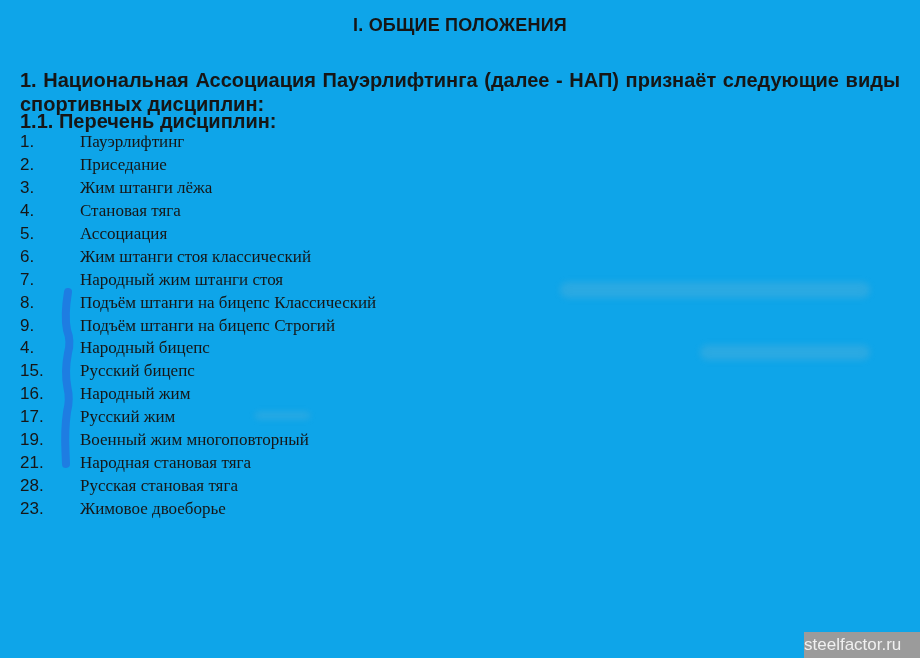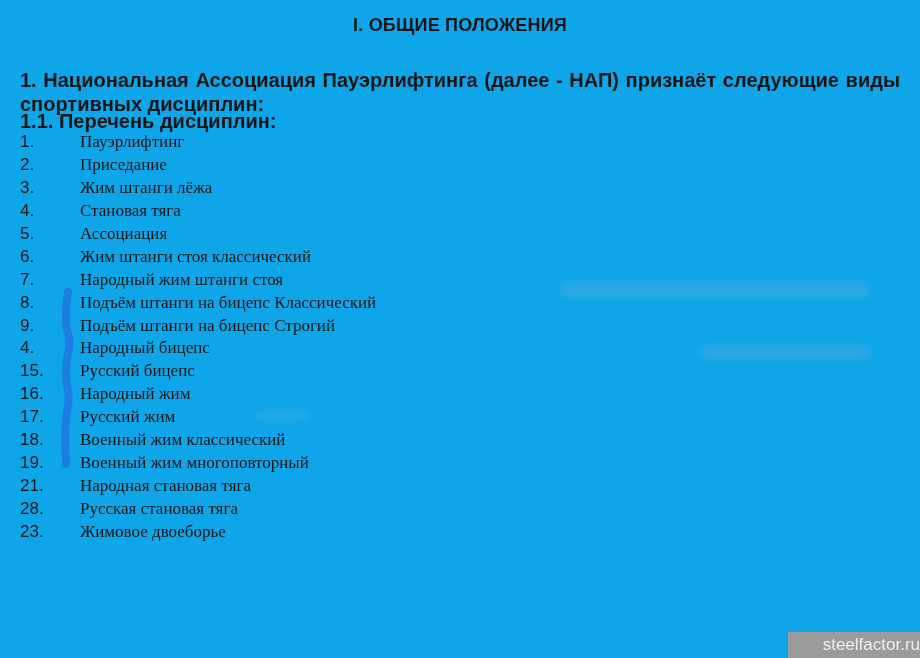--- a/index.html
+++ b/index.html
@@ -73,24 +73,24 @@
   .marker-svg {
     position: absolute;
     top: 0;
     left: 0;
     pointer-events: none;
   }
   .watermark {
     position: absolute;
     right: 0;
     bottom: 0;
-    width: 132px;
+    width: 116px;
     height: 26px;
     line-height: 26px;
-    text-align: right;
+    text-align: left;
     font-size: 17px;
     background: #9b9b9b;
     color: #f0f0f0;
   }
   .smudge {
     position: absolute;
     background: rgba(190,190,190,0.16);
     border-radius: 10px;
     filter: blur(3px);
     pointer-events: none;
@@ -155,24 +155,20 @@
         <span class="num">15.</span>
         <span class="label">Русский бицепс</span>
       </div>
       <div class="row">
         <span class="num">16.</span>
         <span class="label">Народный жим</span>
       </div>
       <div class="row">
         <span class="num">17.</span>
         <span class="label">Русский жим</span>
-      </div>
-      <div class="row">
-        <span class="num">18.</span>
-        <span class="label">Военный жим классический</span>
       </div>
       <div class="row">
         <span class="num">19.</span>
         <span class="label">Военный жим многоповторный</span>
       </div>
       <div class="row">
         <span class="num">21.</span>
         <span class="label">Народная становая тяга</span>
       </div>
       <div class="row">

